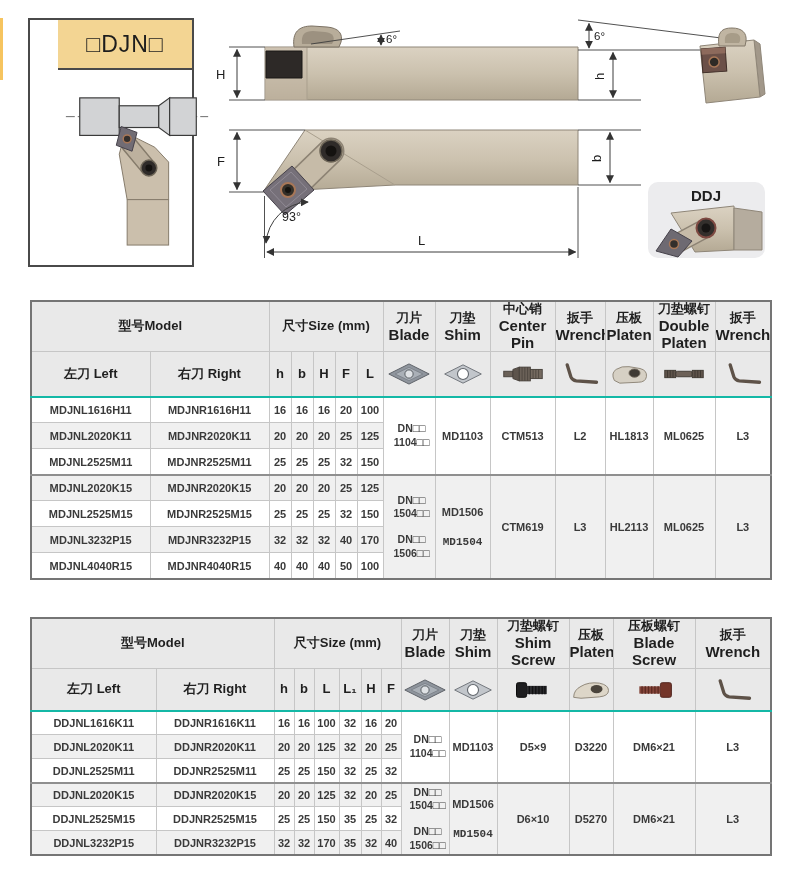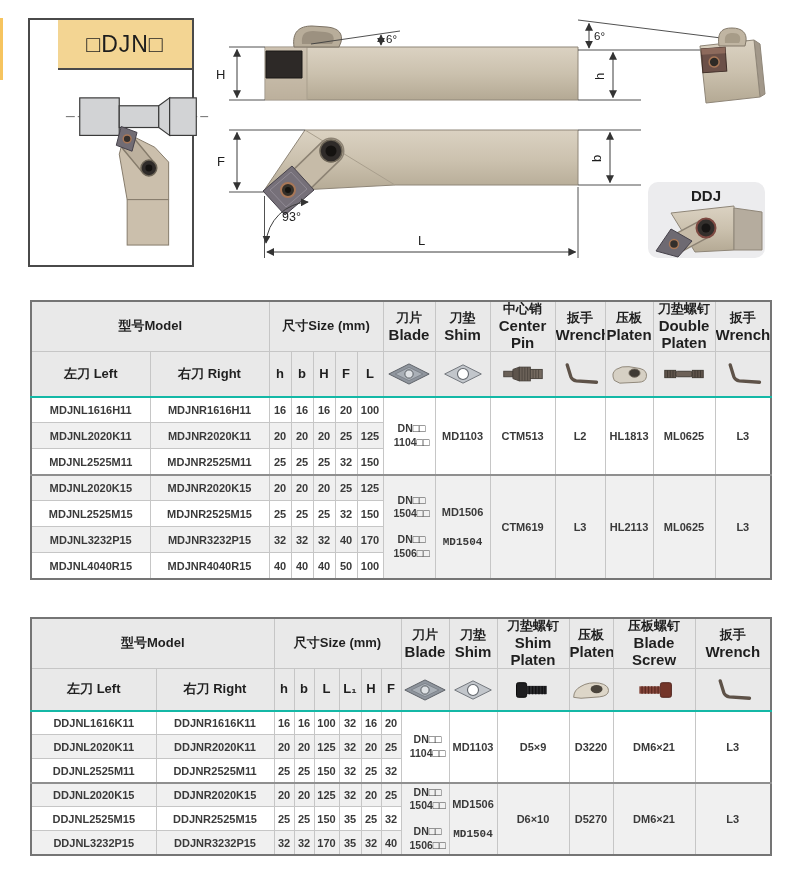--- a/index.html
+++ b/index.html
@@ -410,21 +410,21 @@
       <th>
           <div>刀片</div>
           <div class="en">Blade</div>
         </th>
       <th>
           <div>刀垫</div>
           <div class="en">Shim</div>
         </th>
       <th>
           <div>刀垫螺钉</div>
-          <div class="en">Shim Platen</div>
+          <div class="en">Shim Screw</div>
         </th>
       <th>
           <div>压板</div>
           <div class="en">Platen</div>
         </th>
       <th>
           <div>压板螺钉</div>
           <div class="en">Blade Screw</div>
         </th>
       <th>

